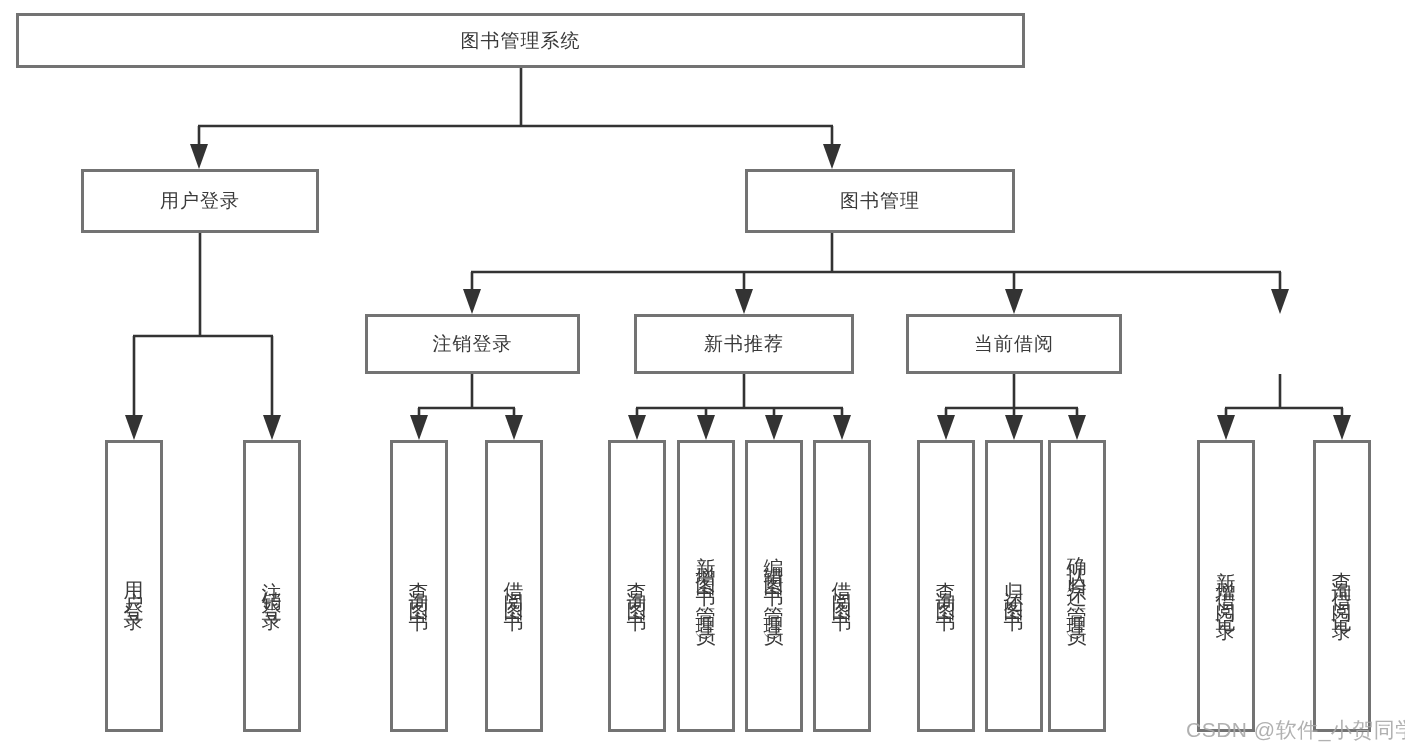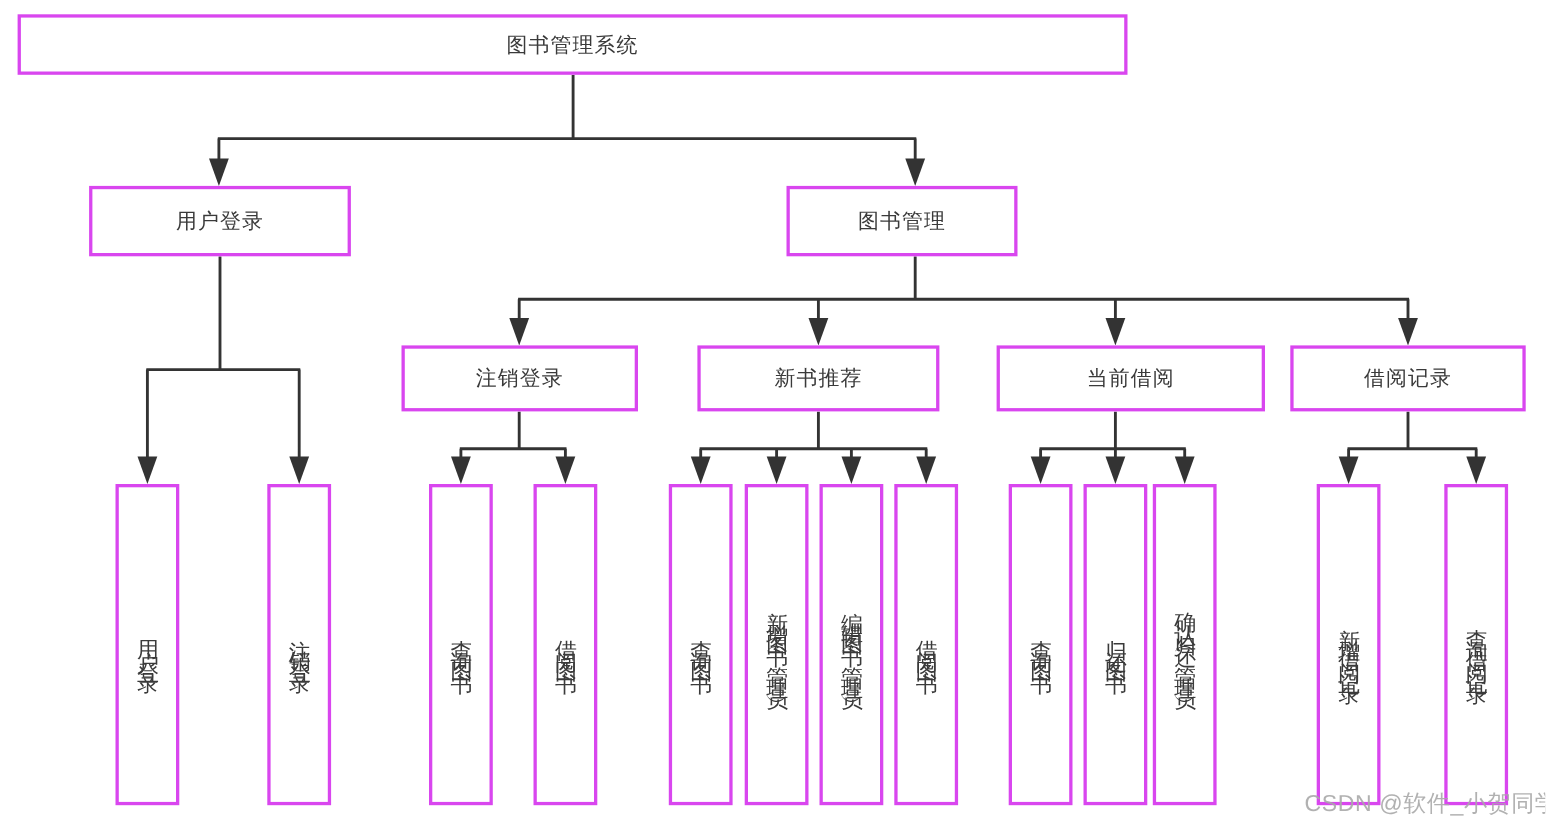--- a/index.html
+++ b/index.html
@@ -19,21 +19,21 @@
     position: absolute;
     left: 0; top: 0;
     width: 1405px;
     height: 747px;
     z-index: 1;
   }
   .node {
     position: absolute;
     box-sizing: border-box;
     background: #ffffff;
-    border: 3px solid #d946ef;
+    border: 3px solid #737373;
     color: #3a3a3a;
     display: flex;
     align-items: center;
     justify-content: center;
     z-index: 2;
   }
   .hbox {
     font-size: 19px;
     letter-spacing: 1px;
     white-space: nowrap;
@@ -47,24 +47,24 @@
     writing-mode: vertical-rl;
     text-orientation: mixed;
     font-size: 20px;
     letter-spacing: 10px;
     line-height: 1;
     white-space: nowrap;
   }
   
   #n-root   { left: 16px;   top: 13px;  width: 1009px; height: 55px; }
   #n-login  { left: 81px;   top: 169px; width: 238px;  height: 64px; }
-  #n-mgmt   { left: 715px;  top: 169px; width: 210px;  height: 64px; }
+  #n-mgmt   { left: 745px;  top: 169px; width: 270px;  height: 64px; }
   #n-l3-0   { left: 365px;  top: 314px; width: 215px;  height: 60px; }
   #n-l3-1   { left: 634px;  top: 314px; width: 220px;  height: 60px; }
-  #n-l3-2   { left: 906px;  top: 314px; width: 244px;  height: 60px; }
+  #n-l3-2   { left: 906px;  top: 314px; width: 216px;  height: 60px; }
   #n-l3-3   { left: 1173px; top: 314px; width: 214px;  height: 60px; }
   
   #n-l4-0  { left: 105px;  }
   #n-l4-1  { left: 243px;  }
   #n-l4-2  { left: 390px;  }
   #n-l4-3  { left: 485px;  }
   #n-l4-4  { left: 608px;  }
   #n-l4-5  { left: 677px;  }
   #n-l4-6  { left: 745px;  }
   #n-l4-7  { left: 813px;  }
@@ -132,21 +132,20 @@
   </svg>
 
   <div class="node hbox" id="n-root">图书管理系统</div>
 
   <div class="node hbox" id="n-login">用户登录</div>
   <div class="node hbox" id="n-mgmt">图书管理</div>
 
   <div class="node hbox" id="n-l3-0">注销登录</div>
   <div class="node hbox" id="n-l3-1">新书推荐</div>
   <div class="node hbox" id="n-l3-2">当前借阅</div>
-  <div class="node hbox" id="n-l3-3">借阅记录</div>
 
   <div class="node vbox" id="n-l4-0">
     <span class="vtext">用户登录</span>
   </div>
   <div class="node vbox" id="n-l4-1">
     <span class="vtext">注销登录</span>
   </div>
   <div class="node vbox" id="n-l4-2">
     <span class="vtext">查询图书</span>
   </div>

